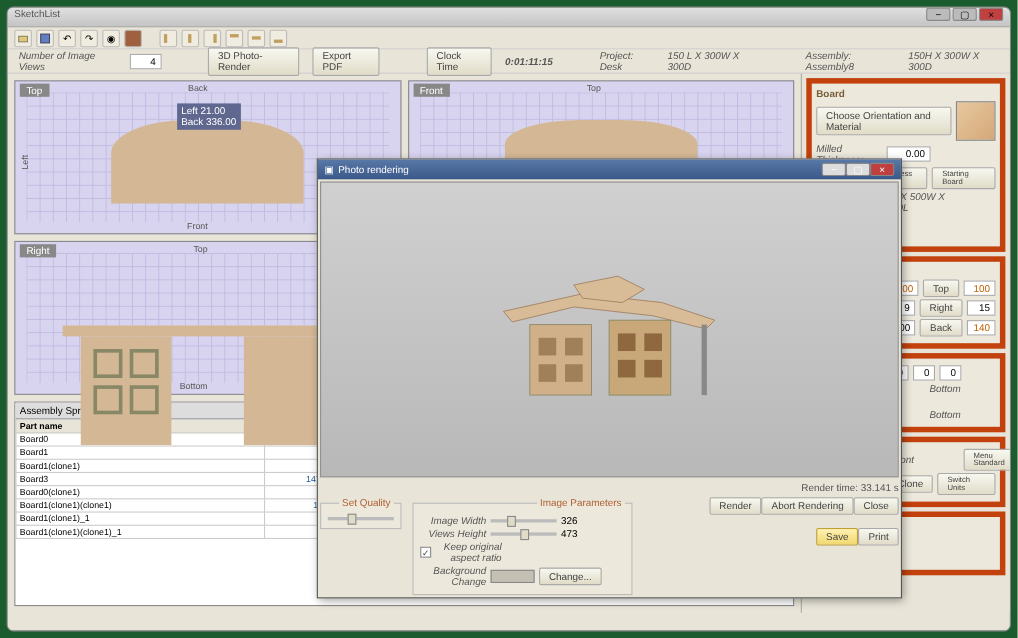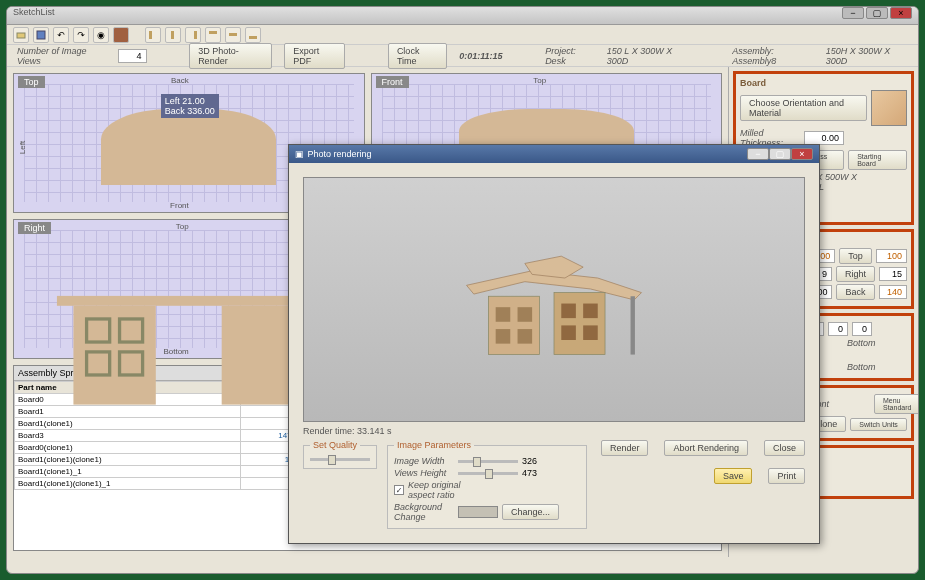--- a/index.html
+++ b/index.html
@@ -21,46 +21,46 @@
 .label { color:#555;font-style:italic; }
 .mainarea { display:flex; height:calc(100% - 76px); }
 .viewports { flex:1; padding:6px; display:grid; grid-template-columns:1fr 1fr; grid-template-rows:140px 140px auto; gap:6px; }
 .viewport { background:#d8d4f0; border:1px solid #888; position:relative; }
 .viewport .vtitle { position:absolute; top:2px; left:4px; background:#888; color:#fff; padding:1px 6px; z-index:2; }
 .viewport .vlabel { position:absolute; font-size:8px; color:#555; }
 .grid-bg { position:absolute; inset:10px; background-image:linear-gradient(#c0bce0 1px,transparent 1px),linear-gradient(90deg,#c0bce0 1px,transparent 1px); background-size:12px 12px; }
 .shape1 { position:absolute; top:35px; left:25%; width:50%; height:55%; background:#d4b896; border-radius:40% 40% 0 0; }
 .tooltip-box { position:absolute; top:20px; left:42%; background:#606890; color:#fff; padding:2px 4px; font-size:8px; z-index:3; }
 .sidepanel { width:190px; background:#e8e4d8; border-left:1px solid #aaa; padding:4px; overflow:hidden; }
-.panel-section { border:3px solid #c2410c; padding:4px; margin-bottom:4px; background:#ece8dc; }
+.panel-section { border:5px solid #c2410c; padding:4px; margin-bottom:4px; background:#ece8dc; }
 .panel-title { color:#7a5c3a; font-weight:bold; margin-bottom:2px; }
 .panel-row { display:flex; align-items:center; gap:4px; margin:2px 0; }
 .panel-row .label { flex:0 0 60px; }
 .swatch { width:36px; height:36px; background:linear-gradient(135deg,#e8c8a0,#d4a878); border:1px solid #888; }
 .spreadsheet { grid-column:1/3; background:#fff; border:1px solid #888; overflow:hidden; }
 .ss-title { background:#ddd; padding:2px 4px; border-bottom:1px solid #aaa; }
 table { width:100%; border-collapse:collapse; }
 th,td { border:1px solid #ccc; padding:1px 3px; text-align:left; font-size:8px; }
 th { background:#e8e4d8; }
 td.num { text-align:right; color:#2060a0; }
 
 .dialog { position:absolute; top:144px; left:288px; width:532px; height:400px; background:#e8e4d8; border:1px solid #555; box-shadow:2px 2px 8px rgba(0,0,0,0.4); z-index:100; }
 .dlg-title { height:18px; background:linear-gradient(#5878a8,#3a5888); color:#fff; display:flex; align-items:center; padding:0 6px; }
 .dlg-title .t { flex:1; }
-.dlg-body { padding:14px; height:calc(100% - 18px); display:flex; flex-direction:column; }
+.dlg-body { padding:2px; height:calc(100% - 18px); display:flex; flex-direction:column;text-align:right; }
 .render-view { flex:1; background:linear-gradient(#d0d0d0,#b8b8b8); border:1px solid #888; position:relative; overflow:hidden; }
 .desk3d { position:absolute; top:20%; left:22%; width:56%; height:60%; }
 .render-info { padding:4px 0; color:#555; }
 .dlg-controls { display:flex; gap:10px; align-items:flex-start; }
 .control-group { border:1px solid #bbb; padding:4px 6px; background:#ece8dc; }
 .control-group legend { color:#b06030; padding:0 3px; }
 .slider-track { height:3px; background:#bbb; width:60px; position:relative; display:inline-block; vertical-align:middle; }
 .slider-thumb { position:absolute; top:-3px; width:8px; height:10px; background:#e0dcc8; border:1px solid #888; }
 .dlg-btns { margin-left:auto; display:flex; flex-direction:column; gap:4px; }
-.dlg-btns .row { display:flex; gap:16px; }
+.dlg-btns .row { display:flex; gap:0; }
 .checkbox { width:10px; height:10px; border:1px solid #888; background:#fff; display:inline-flex; align-items:center; justify-content:center; }
 .checkbox.checked::after { content:"✓"; font-size:8px; color:#333; }
 .colorbox { width:40px; height:12px; background:#c4c0b4; border:1px solid #888; display:inline-block; }
 </style>
 </head>
 <body>
 
 <div class="window">
   <div class="titlebar">
     <span class="title">SketchList</span>

